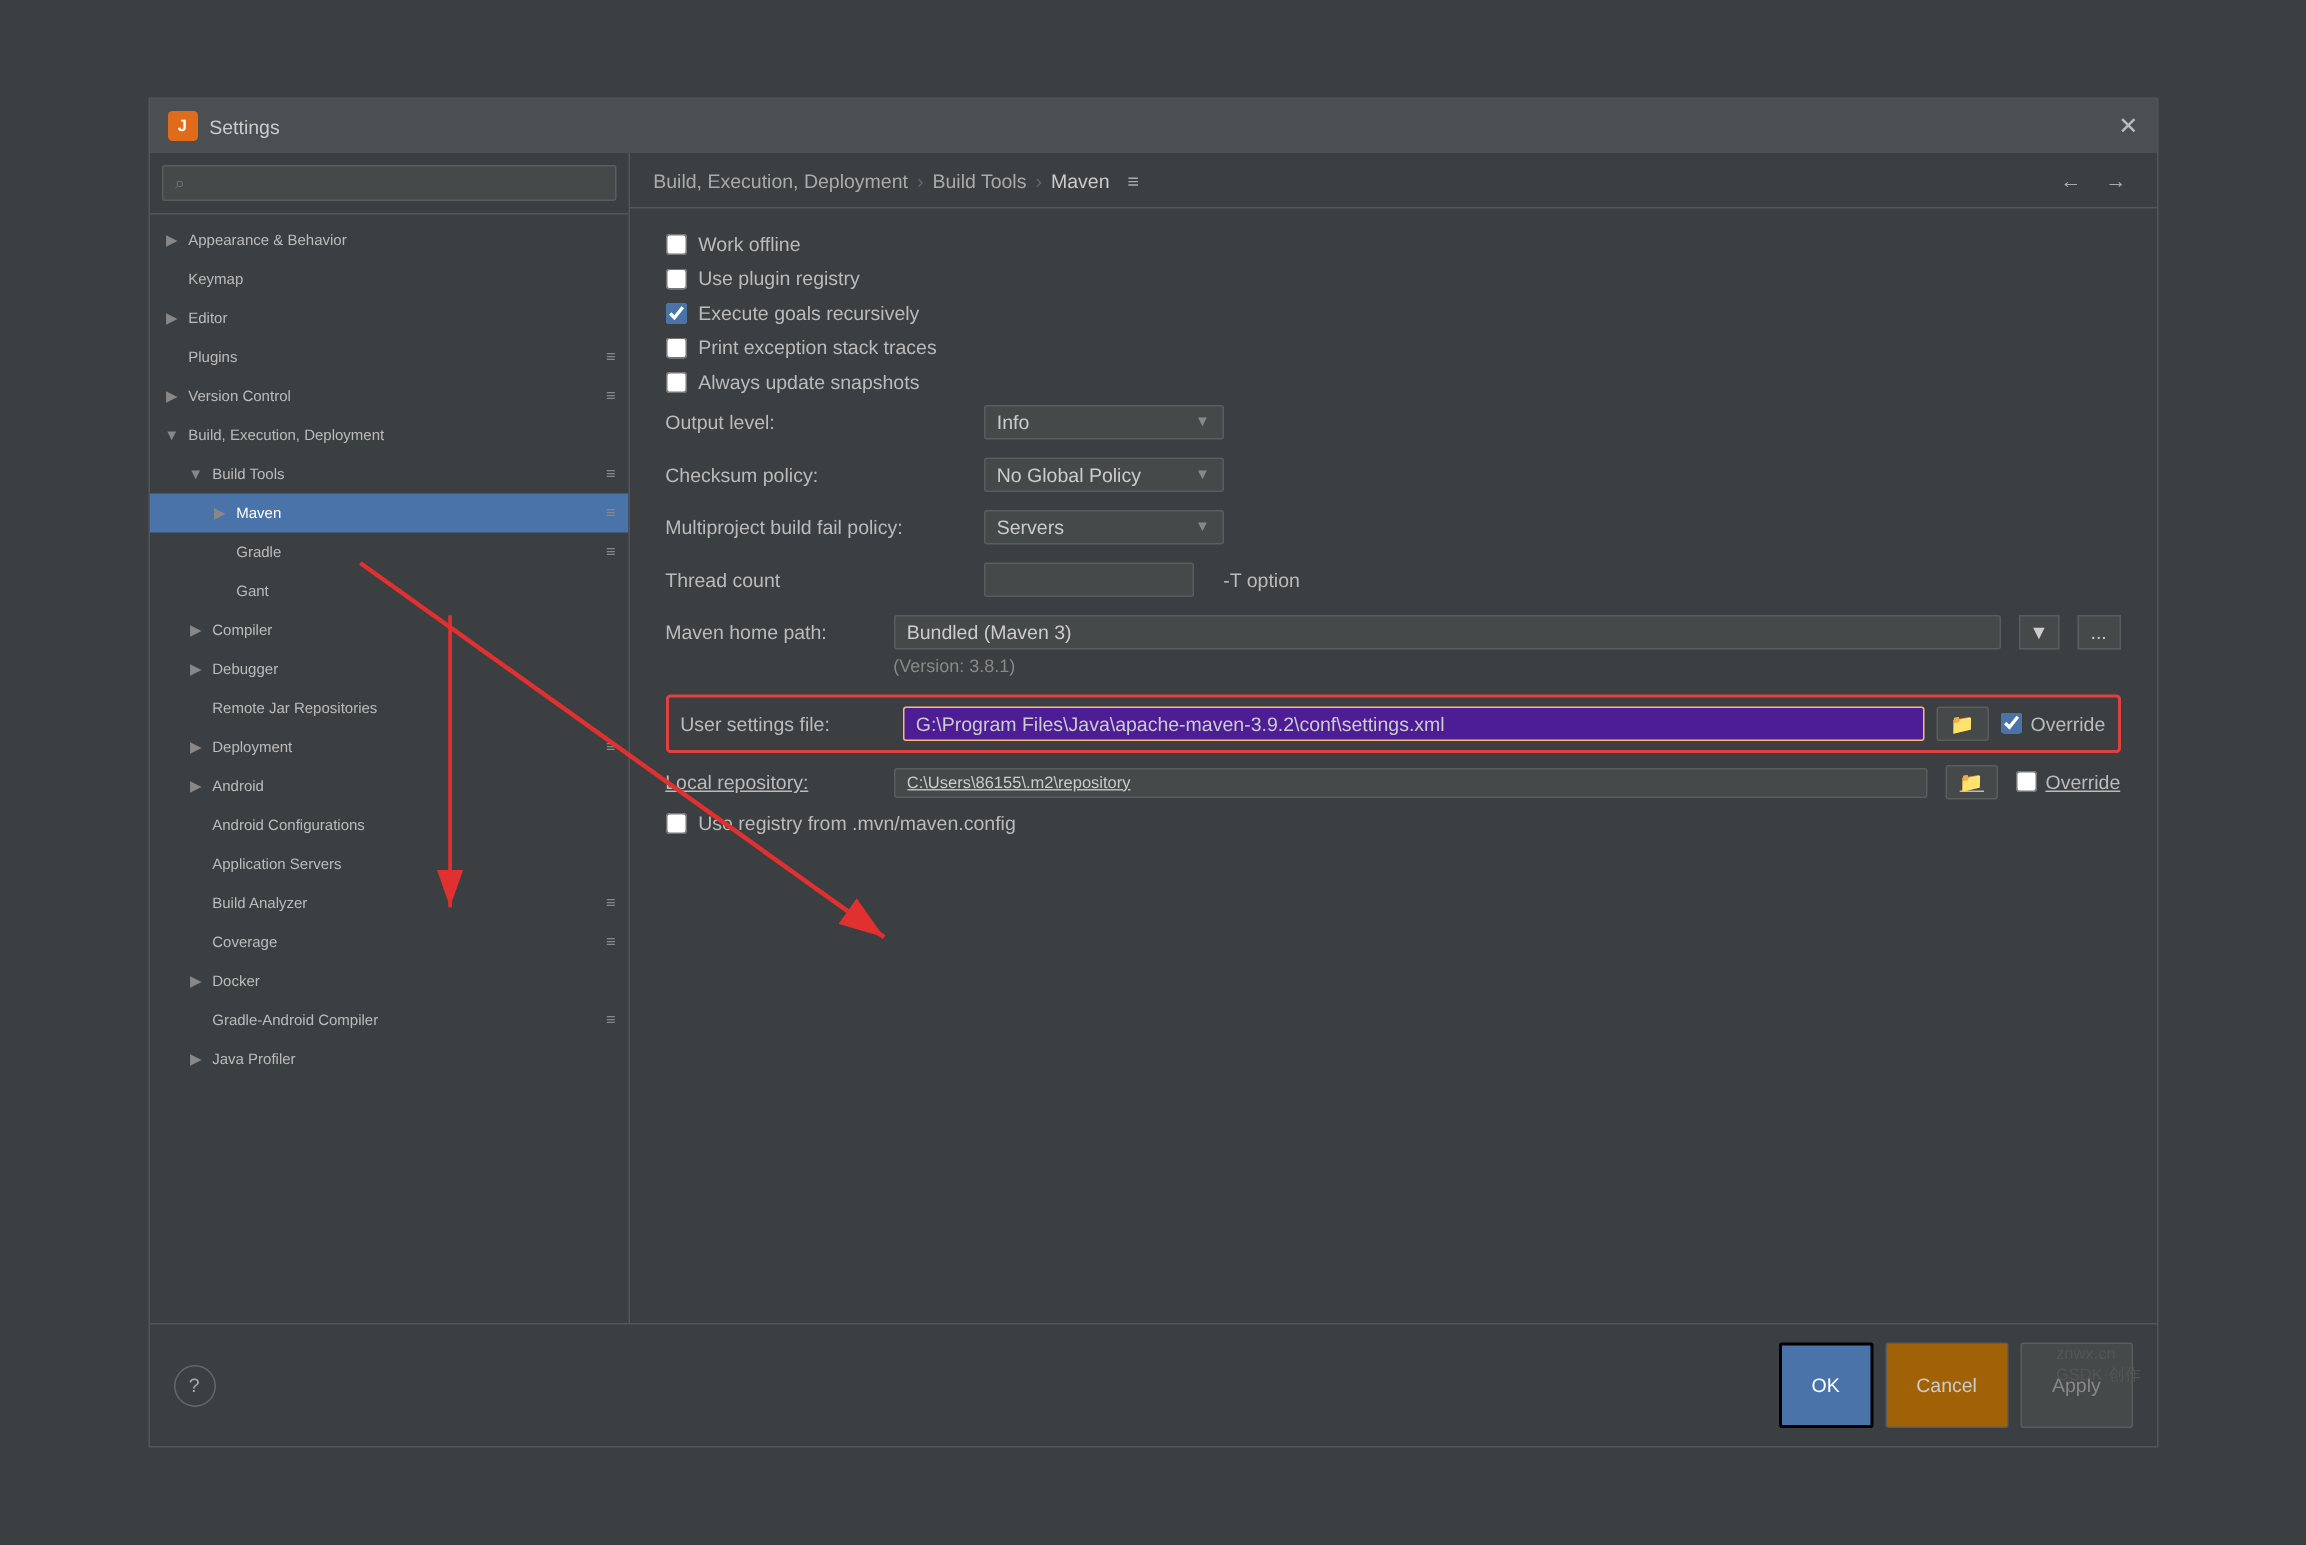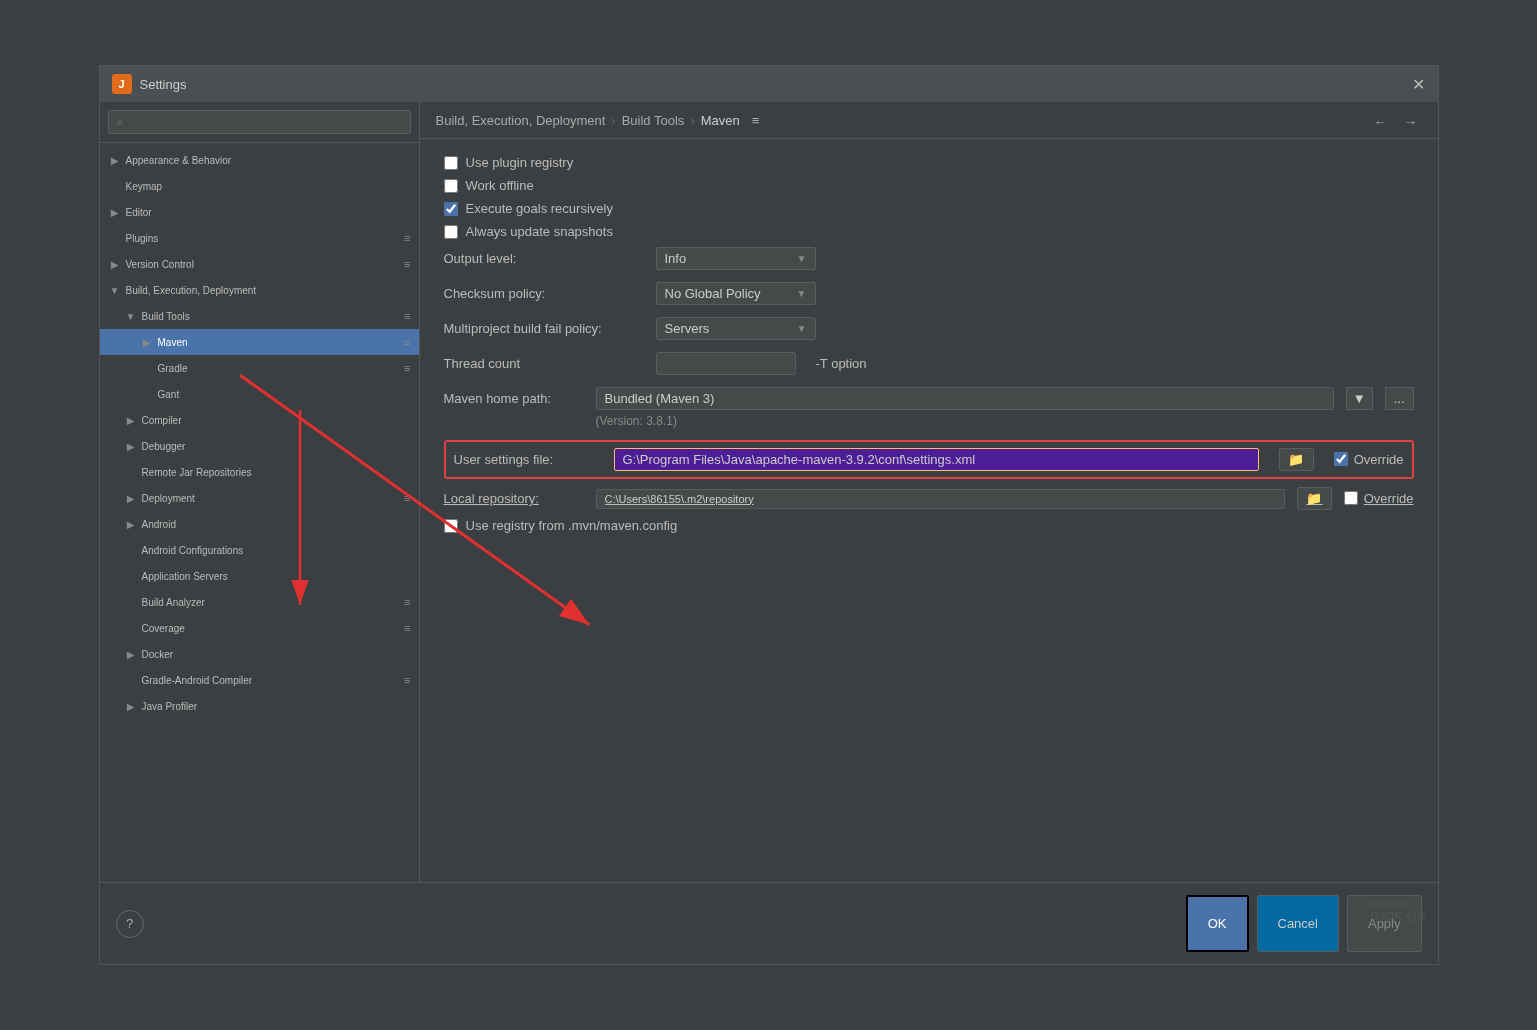--- a/index.html
+++ b/index.html
@@ -292,21 +292,21 @@
     
     .user-settings-container {
       border: 2px solid #e04040;
       border-radius: 3px;
       padding: 6px 8px;
       margin-bottom: 8px;
     }
     .user-settings-row {
       display: flex;
       align-items: center;
-      gap: 20px;
+      gap: 8px;
     }
     .user-settings-label {
       font-size: 13px;
       color: #bbbbbb;
       min-width: 140px;
     }
     .user-settings-input {
       flex: 1;
       background: #4c1d95;
       border: 1px solid #fdba74;
@@ -397,21 +397,21 @@
     .btn-ok {
       background: #4a74a9;
       border: 2px solid #000000;
       color: white;
       padding: 6px 20px;
       cursor: pointer;
       font-size: 13px;
       border-radius: 2px;
     }
     .btn-cancel {
-      background: #0369a1;
+      background: #a16207;
       border: 1px solid #5a5d5e;
       color: #cccccc;
       padding: 20px 20px;
       cursor: pointer;
       font-size: 13px;
       border-radius: 2px;
     }
     .btn-apply {
       background: #45494a;
       border: 1px solid #5a5d5e;
@@ -561,30 +561,34 @@
         <div class="breadcrumb-actions">
           <button class="breadcrumb-btn">←</button>
           <button class="breadcrumb-btn">→</button>
         </div>
       </div>
 
       <div class="settings-panel">
 
         <div id="checkboxes-container">
             <div class="checkbox-row">
+              <input type="checkbox" id="work-offline" style="">
+              <label for="work-offline" class="checkbox-label">Work offline</label>
+            </div>
+            <div class="checkbox-row">
               <input type="checkbox" id="use-plugin-registry" style="">
               <label for="use-plugin-registry" class="checkbox-label">Use plugin registry</label>
             </div>
             <div class="checkbox-row">
-              <input type="checkbox" id="work-offline" style="">
-              <label for="work-offline" class="checkbox-label">Work offline</label>
+              <input type="checkbox" id="execute-goals" checked="" style="">
+              <label for="execute-goals" class="checkbox-label">Execute goals recursively</label>
             </div>
             <div class="checkbox-row">
-              <input type="checkbox" id="execute-goals" checked="" style="">
-              <label for="execute-goals" class="checkbox-label">Execute goals recursively</label>
+              <input type="checkbox" id="print-exception" style="">
+              <label for="print-exception" class="checkbox-label">Print exception stack traces</label>
             </div>
             <div class="checkbox-row">
               <input type="checkbox" id="always-update" style="">
               <label for="always-update" class="checkbox-label">Always update snapshots</label>
             </div>
           </div>
 
         <div class="field-row">
           <span class="field-label">Output level:</span>
           <div class="select-box">

